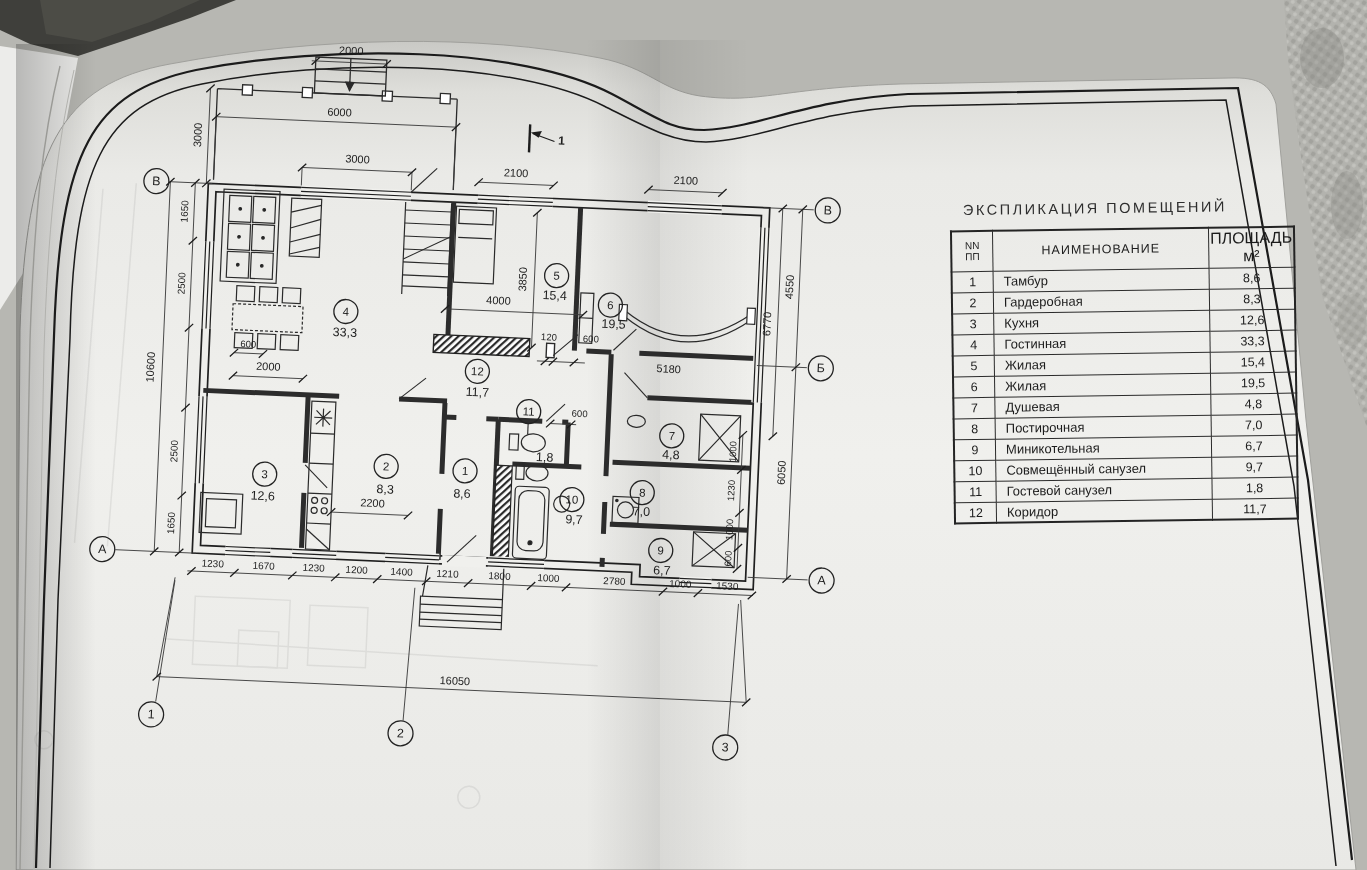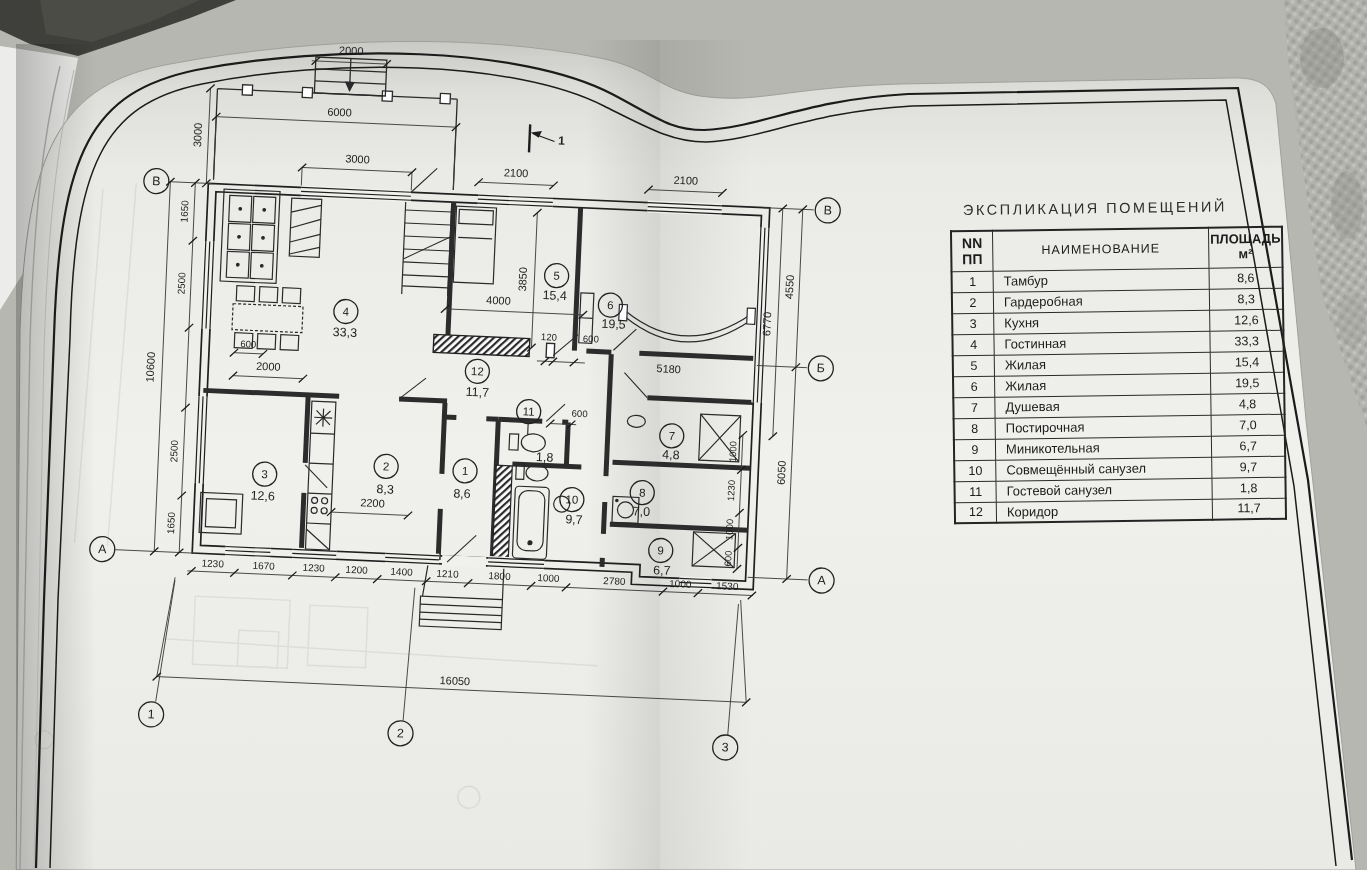--- a/index.html
+++ b/index.html
@@ -11,23 +11,23 @@
   .axisL{font-size:12.5px;} .rnum{font-size:11.5px;} .rarea{font-size:12.5px;}
   .secT{font-size:12px;font-weight:bold;}
   
   .expl-title{position:absolute;left:963px;top:200px;width:300px;
     font-size:14.5px;letter-spacing:2.5px;color:#2e2e2e;
     transform:rotate(-0.8deg);white-space:nowrap;}
   .expl{position:absolute;left:952px;top:228px;transform:rotate(-0.8deg);}
   table.expl-table{border-collapse:collapse;background:transparent;}
   table.expl-table th,table.expl-table td{border:1.3px solid #2b2b2b;color:#1c1c1c;}
   table.expl-table{border:2.2px solid #242424;}
-  th.c-num{width:38px;font-size:14px;font-weight:bold;white-space:pre-line;line-height:1.15;}
+  th.c-num{width:38px;font-size:10px;font-weight:normal;white-space:pre-line;line-height:1.15;}
   th.c-name{width:213px;font-size:12.5px;font-weight:normal;letter-spacing:1px;}
-  th.c-area{width:53px;font-size:13px;font-weight:bold;white-space:pre-line;line-height:1.15;}
+  th.c-area{width:53px;font-size:16px;font-weight:normal;white-space:pre-line;line-height:1.15;}
   table.expl-table thead tr{height:40px;}
   table.expl-table tbody tr{height:21px;}
   td.cell-num{text-align:center;font-size:12.5px;}
   td.cell-name{padding-left:10px;font-size:13px;}
   td.cell-area{text-align:center;font-size:12.5px;}
 </style>
 </head>
 <body>
 
 <div class="scene">

